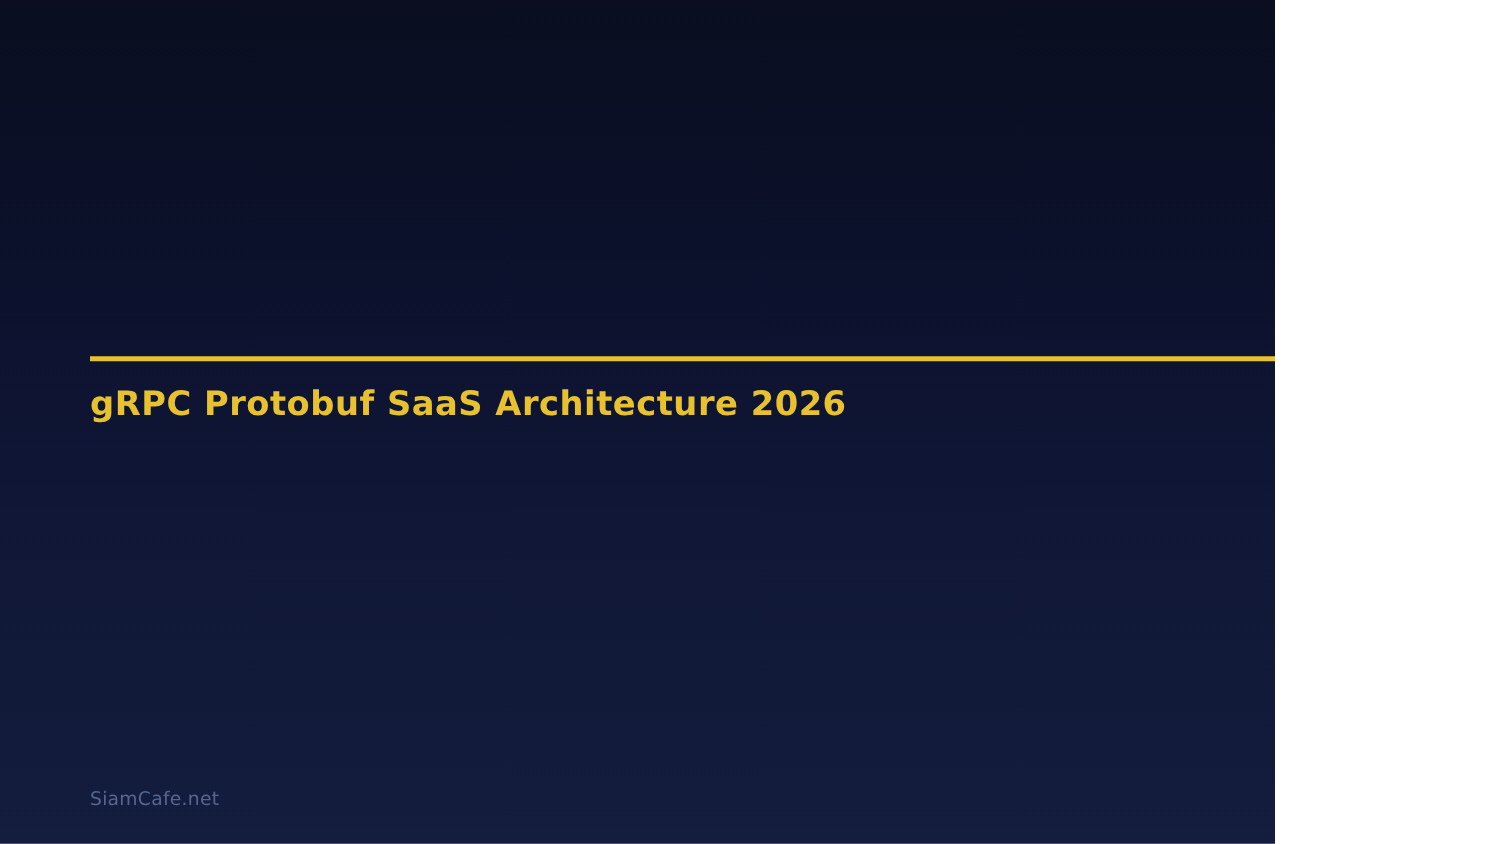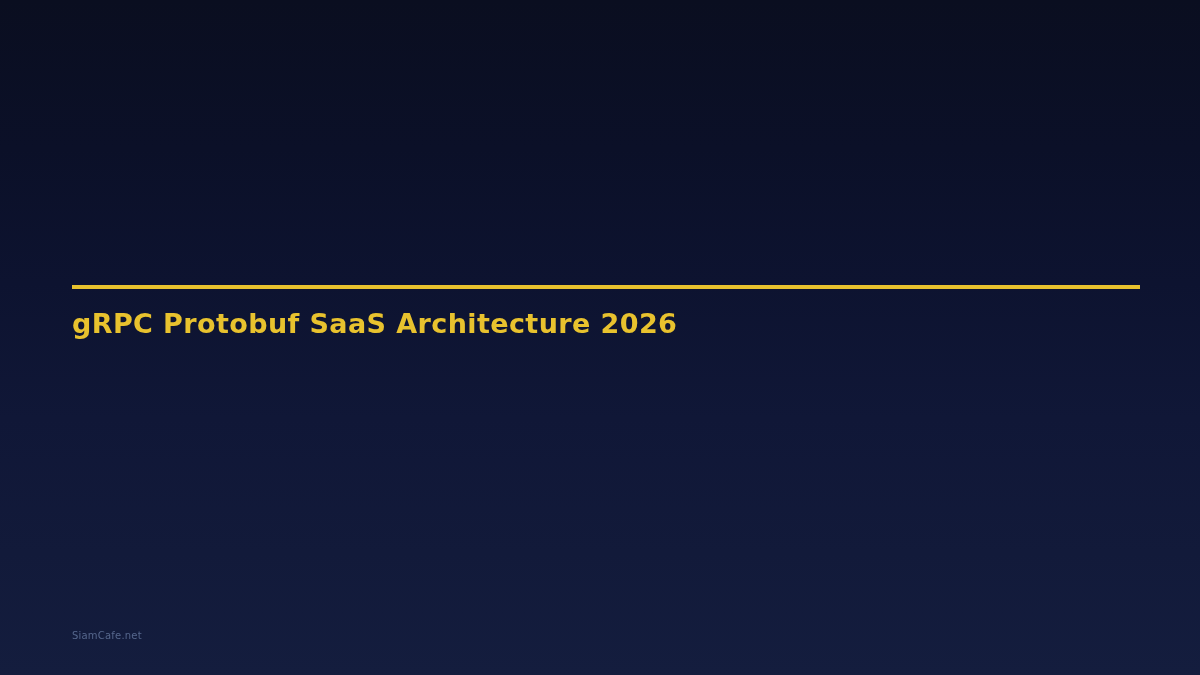--- a/index.html
+++ b/index.html
@@ -7,21 +7,21 @@
     padding: 0;
   }
   body {
     width: 1200px;
     height: 675px;
     overflow: hidden;
     font-family: "DejaVu Sans", sans-serif;
   }
   .slide {
     position: relative;
-    width: 1200px;
+    width: 1020px;
     height: 675px;
     background: linear-gradient(180deg,
         #0a0e20 0%,
         #0b1028 22%,
         #0d1330 42%,
         #101737 62%,
         #121a3a 82%,
         #141d3e 100%);
     overflow: hidden;
   }
@@ -45,21 +45,21 @@
     letter-spacing: 0.4px;
     color: #e8c22e;
     white-space: nowrap;
     line-height: 1.2;
   }
   .footer-brand {
     position: absolute;
     left: 72px;
     top: 630px;
     font-family: "DejaVu Sans", sans-serif;
-    font-size: 10px;
+    font-size: 15px;
     font-weight: normal;
     color: #56678d;
     letter-spacing: 0.2px;
   }
 </style>
 </head>
 <body>
 
 <div class="slide">
 

